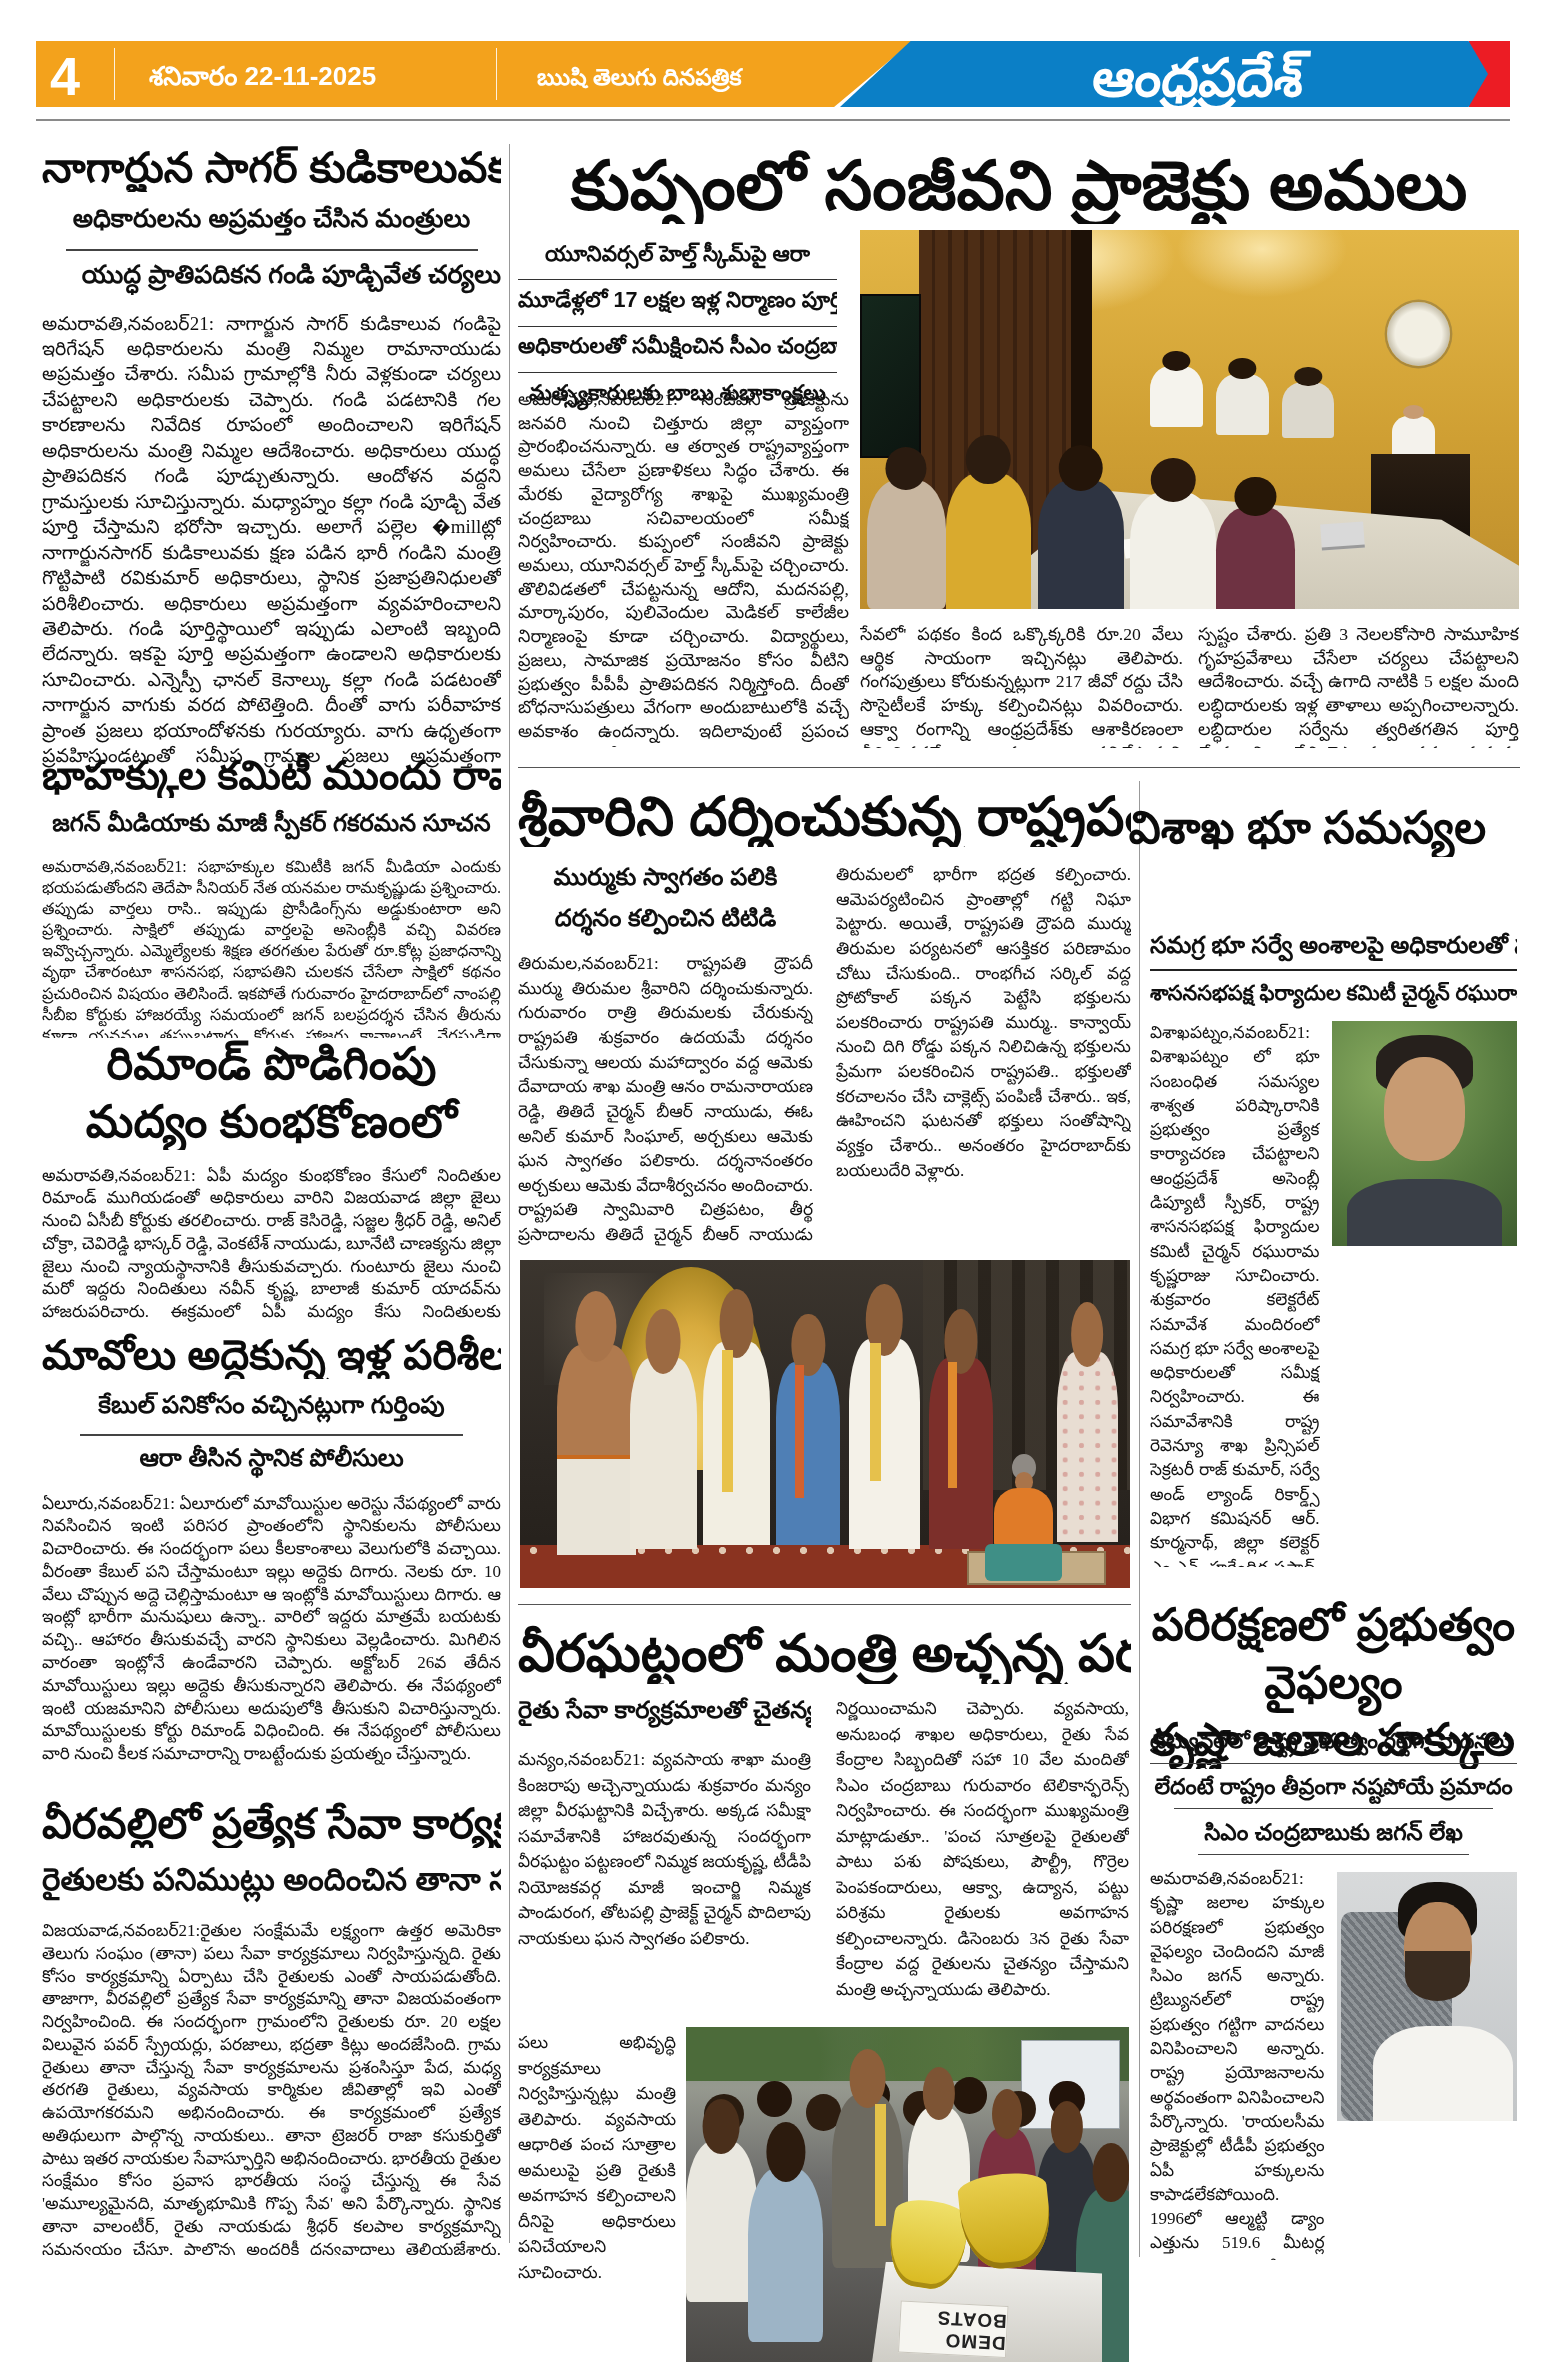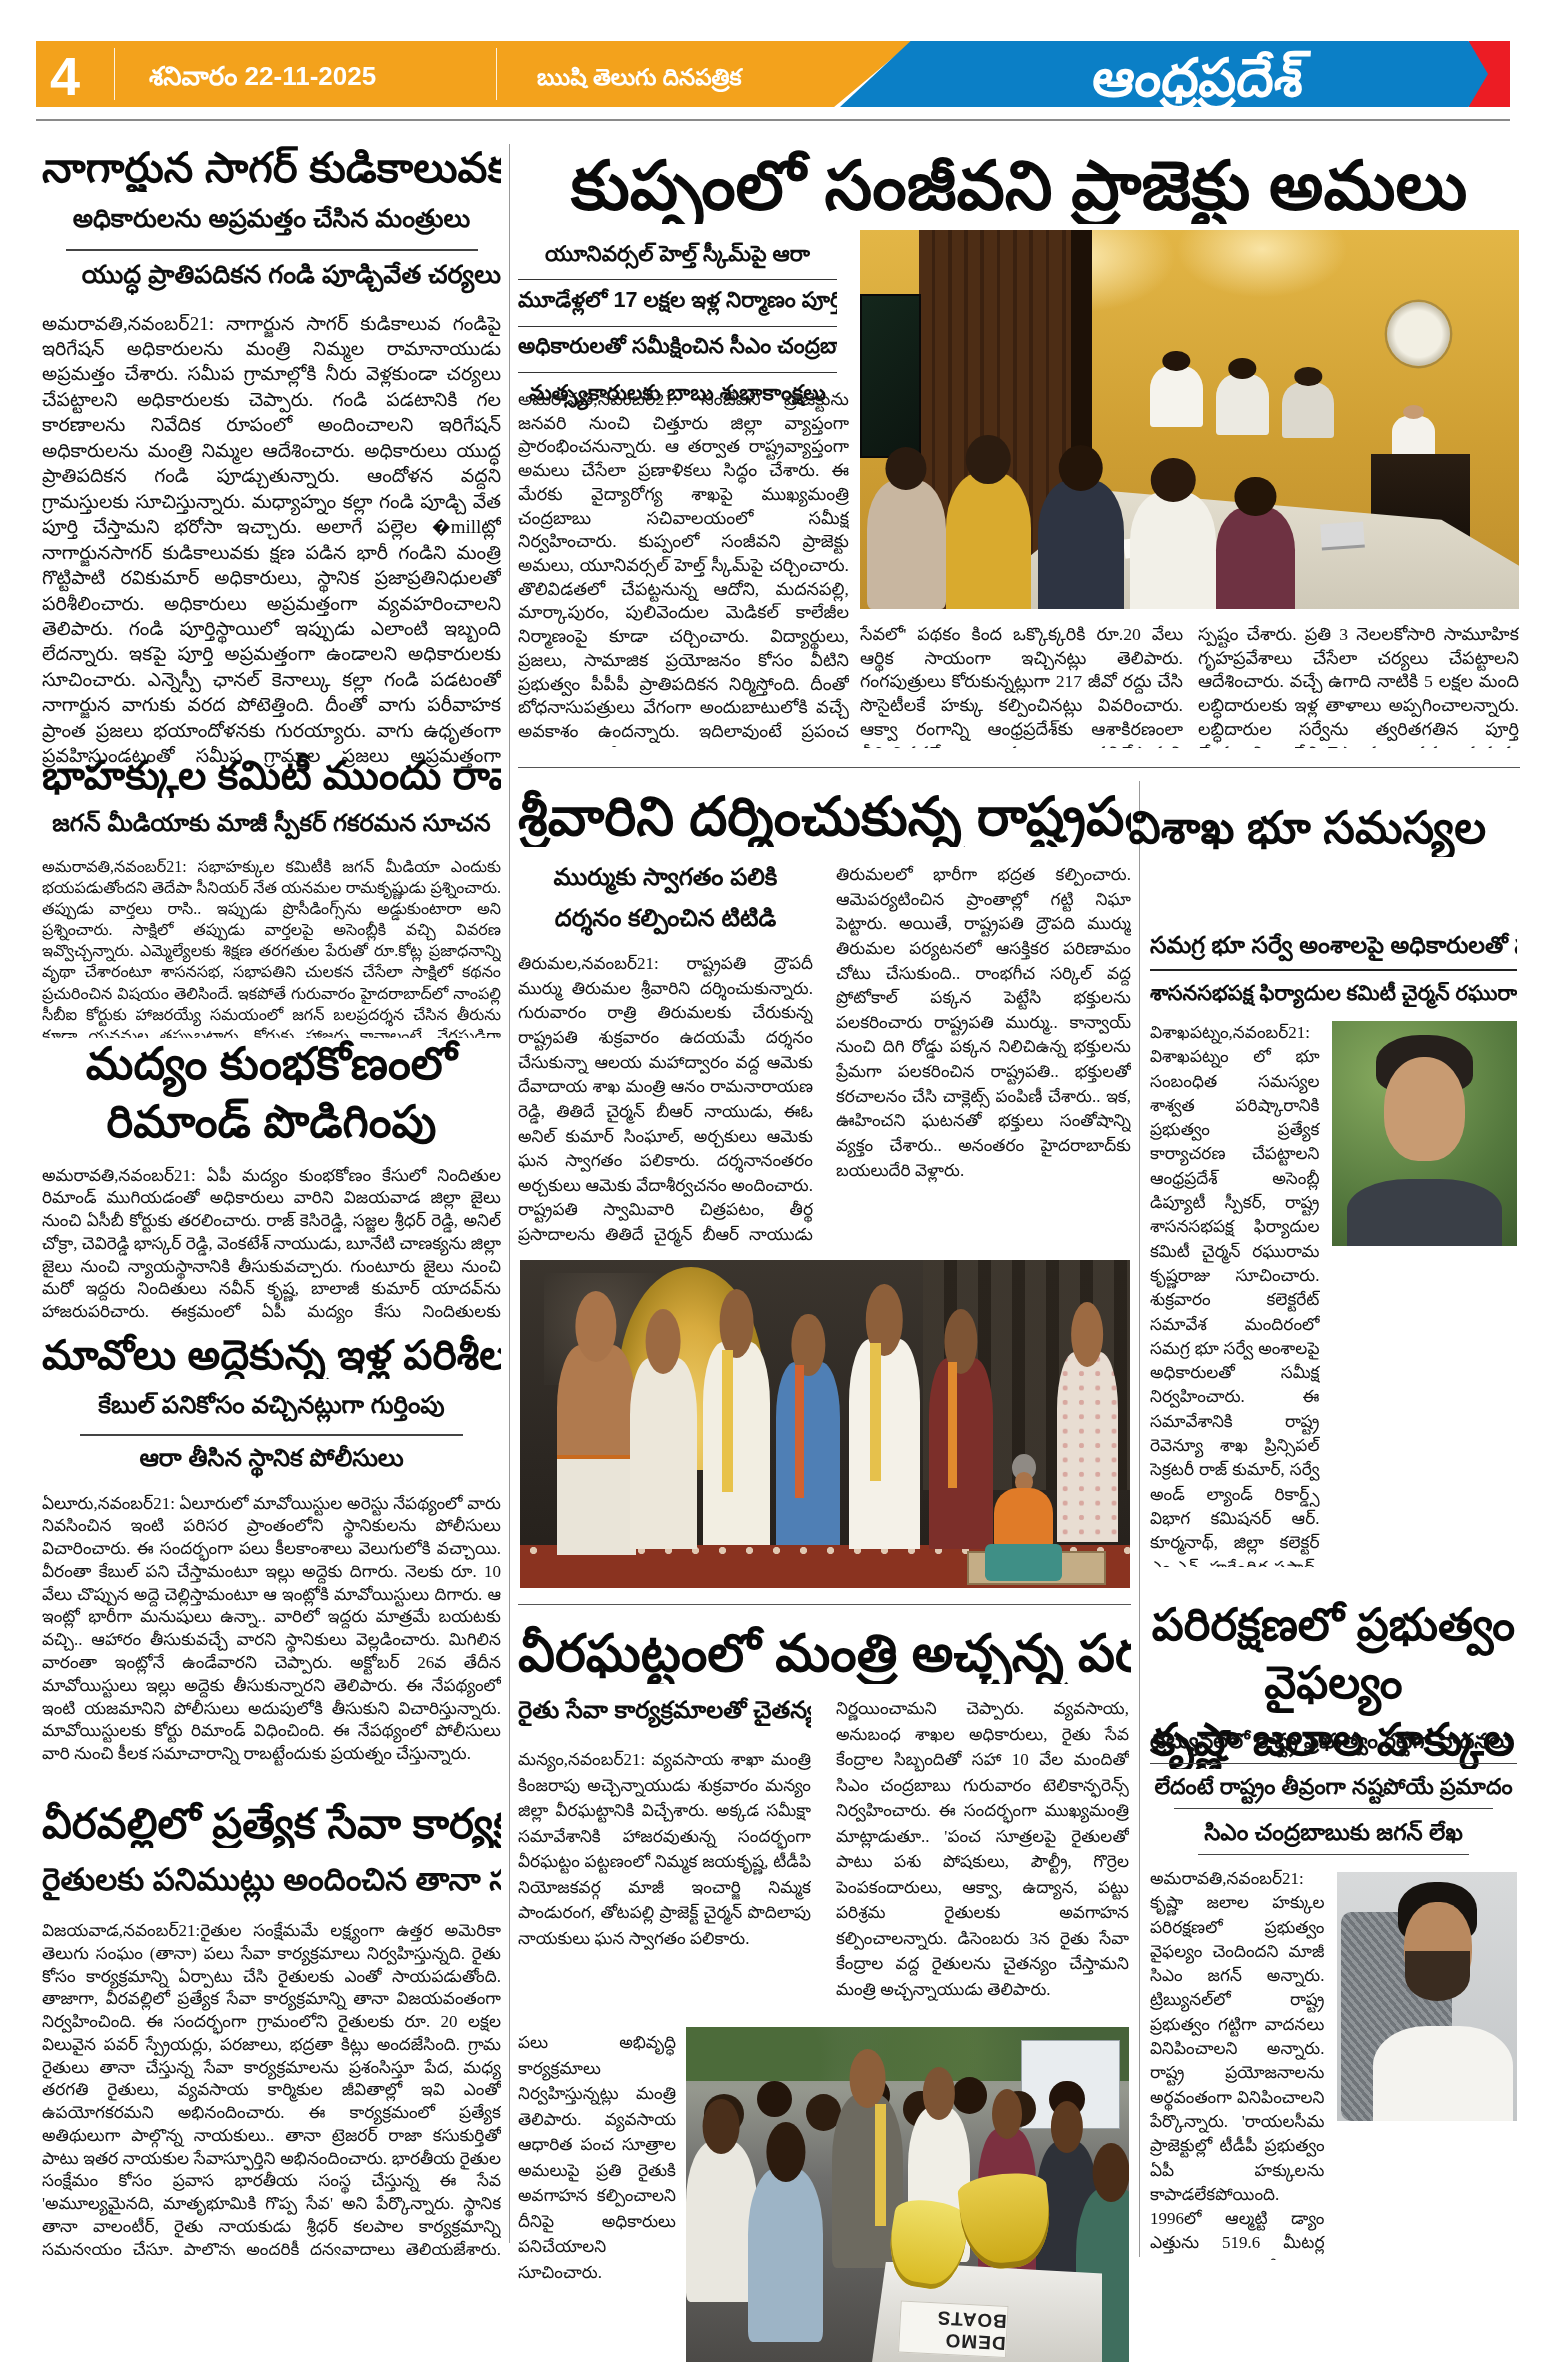--- a/index.html
+++ b/index.html
@@ -57,22 +57,22 @@
 </div>
 
 <div class="abs" style="left:42px;top:752px;width:459px;">
   <div class="hl" style="font-size:40px;">భాహక్కుల కమిటీ ముందు రావాల్సిందే</div>
   <div class="sub" style="font-size:24px;margin-top:10.5px;">జగన్ మీడియాకు మాజీ స్పీకర్ గకరమన సూచన</div>
   <p class="bd" style="margin-top:13.4px;font-size:16px;line-height:1.32;height:182px;">అమరావతి,నవంబర్21: సభాహక్కుల కమిటీకి జగన్ మీడియా ఎందుకు భయపడుతోందని తెదేపా సీనియర్ నేత యనమల రామకృష్ణుడు ప్రశ్నించారు. తప్పుడు వార్తలు రాసి.. ఇప్పుడు ప్రొసీడింగ్స్‌ను అడ్డుకుంటారా అని ప్రశ్నించారు. సాక్షిలో తప్పుడు వార్తలపై అసెంబ్లీకి వచ్చి వివరణ ఇవ్వొచ్చన్నారు. ఎమ్మెల్యేలకు శిక్షణ తరగతుల పేరుతో రూ.కోట్ల ప్రజాధనాన్ని వృథా చేశారంటూ శాసనసభ, సభాపతిని చులకన చేసేలా సాక్షిలో కథనం ప్రచురించిన విషయం తెలిసిందే. ఇకపోతే గురువారం హైదరాబాద్‌లో నాంపల్లి సీబీఐ కోర్టుకు హాజరయ్యే సమయంలో జగన్ బలప్రదర్శన చేసిన తీరును కూడా యనమల తప్పుబట్టారు. కోర్టుకు హాజరు కావాలంటే, నేరస్థుడిగా ఆరోపించబడిన వ్యక్తి ప్రజలకు ఇబ్బంది కలిగించాల్సిన అవసరం లేదు. ఆయన చర్యలు న్యాయస్థానాన్ని బెదిరించేలా ఉన్నాయి. 2029లో జగన్ అధికారం చేపట్టి ప్రజల ఆస్తులను దోచుకుంటాడు అన్నట్లుగా ఆయన అనుచరుల నినాదాలు ఉన్నాయని యనమల అన్నారు.</p>
 </div>
 
 <div class="abs" style="left:42px;top:1035px;width:459px;">
   <div class="hl2" style="font-size:45px;">
+    <div>రిమాండ్ పొడిగింపు</div>
     <div>మద్యం కుంభకోణంలో</div>
-    <div>రిమాండ్ పొడిగింపు</div>
   </div>
   <p class="bd" style="margin-top:14.4px;font-size:17px;height:158px;">అమరావతి,నవంబర్21: ఏపీ మద్యం కుంభకోణం కేసులో నిందితుల రిమాండ్ ముగియడంతో అధికారులు వారిని విజయవాడ జిల్లా జైలు నుంచి ఏసీబీ కోర్టుకు తరలించారు. రాజ్ కెసిరెడ్డి, సజ్జల శ్రీధర్ రెడ్డి, అనిల్ చోక్రా, చెవిరెడ్డి భాస్కర్ రెడ్డి, వెంకటేశ్ నాయుడు, బూనేటి చాణక్యను జిల్లా జైలు నుంచి న్యాయస్థానానికి తీసుకువచ్చారు. గుంటూరు జైలు నుంచి మరో ఇద్దరు నిందితులు నవీన్ కృష్ణ, బాలాజీ కుమార్ యాదవ్‌ను హాజరుపరిచారు. ఈక్రమంలో ఏపీ మద్యం కేసు నిందితులకు న్యాయస్థానం డిసెంబర్ 5 వరకు రిమాండ్ పొడిగించింది. డిఫాల్ట్ బెయిల్ పొందిన నిందితులు మినహా మిగతా వారికి రిమాండ్ పొడిగించింది.</p>
 </div>
 
 <div class="abs" style="left:42px;top:1332px;width:459px;">
   <div class="hl" style="font-size:41px;">మావోలు అద్దెకున్న ఇళ్ల పరిశీలన</div>
   <div class="sub" style="font-size:24.4px;margin-top:11.5px;">కేబుల్ పనికోసం వచ్చినట్లుగా గుర్తింపు</div>
   <div class="crule" style="width:383px;margin:9.6px auto 0;"></div>
   <div class="sub" style="font-size:24.4px;margin-top:8.6px;">ఆరా తీసిన స్థానిక పోలీసులు</div>
   <p class="bd" style="margin-top:14.4px;font-size:17px;height:288px;">ఏలూరు,నవంబర్21: ఏలూరులో మావోయిస్టుల అరెస్టు నేపథ్యంలో వారు నివసించిన ఇంటి పరిసర ప్రాంతంలోని స్థానికులను పోలీసులు విచారించారు. ఈ సందర్భంగా పలు కీలకాంశాలు వెలుగులోకి వచ్చాయి. వీరంతా కేబుల్ పని చేస్తామంటూ ఇల్లు అద్దెకు దిగారు. నెలకు రూ. 10 వేలు చొప్పున అద్దె చెల్లిస్తామంటూ ఆ ఇంట్లోకి మావోయిస్టులు దిగారు. ఆ ఇంట్లో భారీగా మనుషులు ఉన్నా.. వారిలో ఇద్దరు మాత్రమే బయటకు వచ్చి.. ఆహారం తీసుకువచ్చే వారని స్థానికులు వెల్లడించారు. మిగిలిన వారంతా ఇంట్లోనే ఉండేవారని చెప్పారు. అక్టోబర్ 26వ తేదీన మావోయిస్టులు ఇల్లు అద్దెకు తీసుకున్నారని తెలిపారు. ఈ నేపథ్యంలో ఇంటి యజమానిని పోలీసులు అదుపులోకి తీసుకుని విచారిస్తున్నారు. మావోయిస్టులకు కోర్టు రిమాండ్ విధించింది. ఈ నేపథ్యంలో పోలీసులు వారి నుంచి కీలక సమాచారాన్ని రాబట్టేందుకు ప్రయత్నం చేస్తున్నారు.</p>

